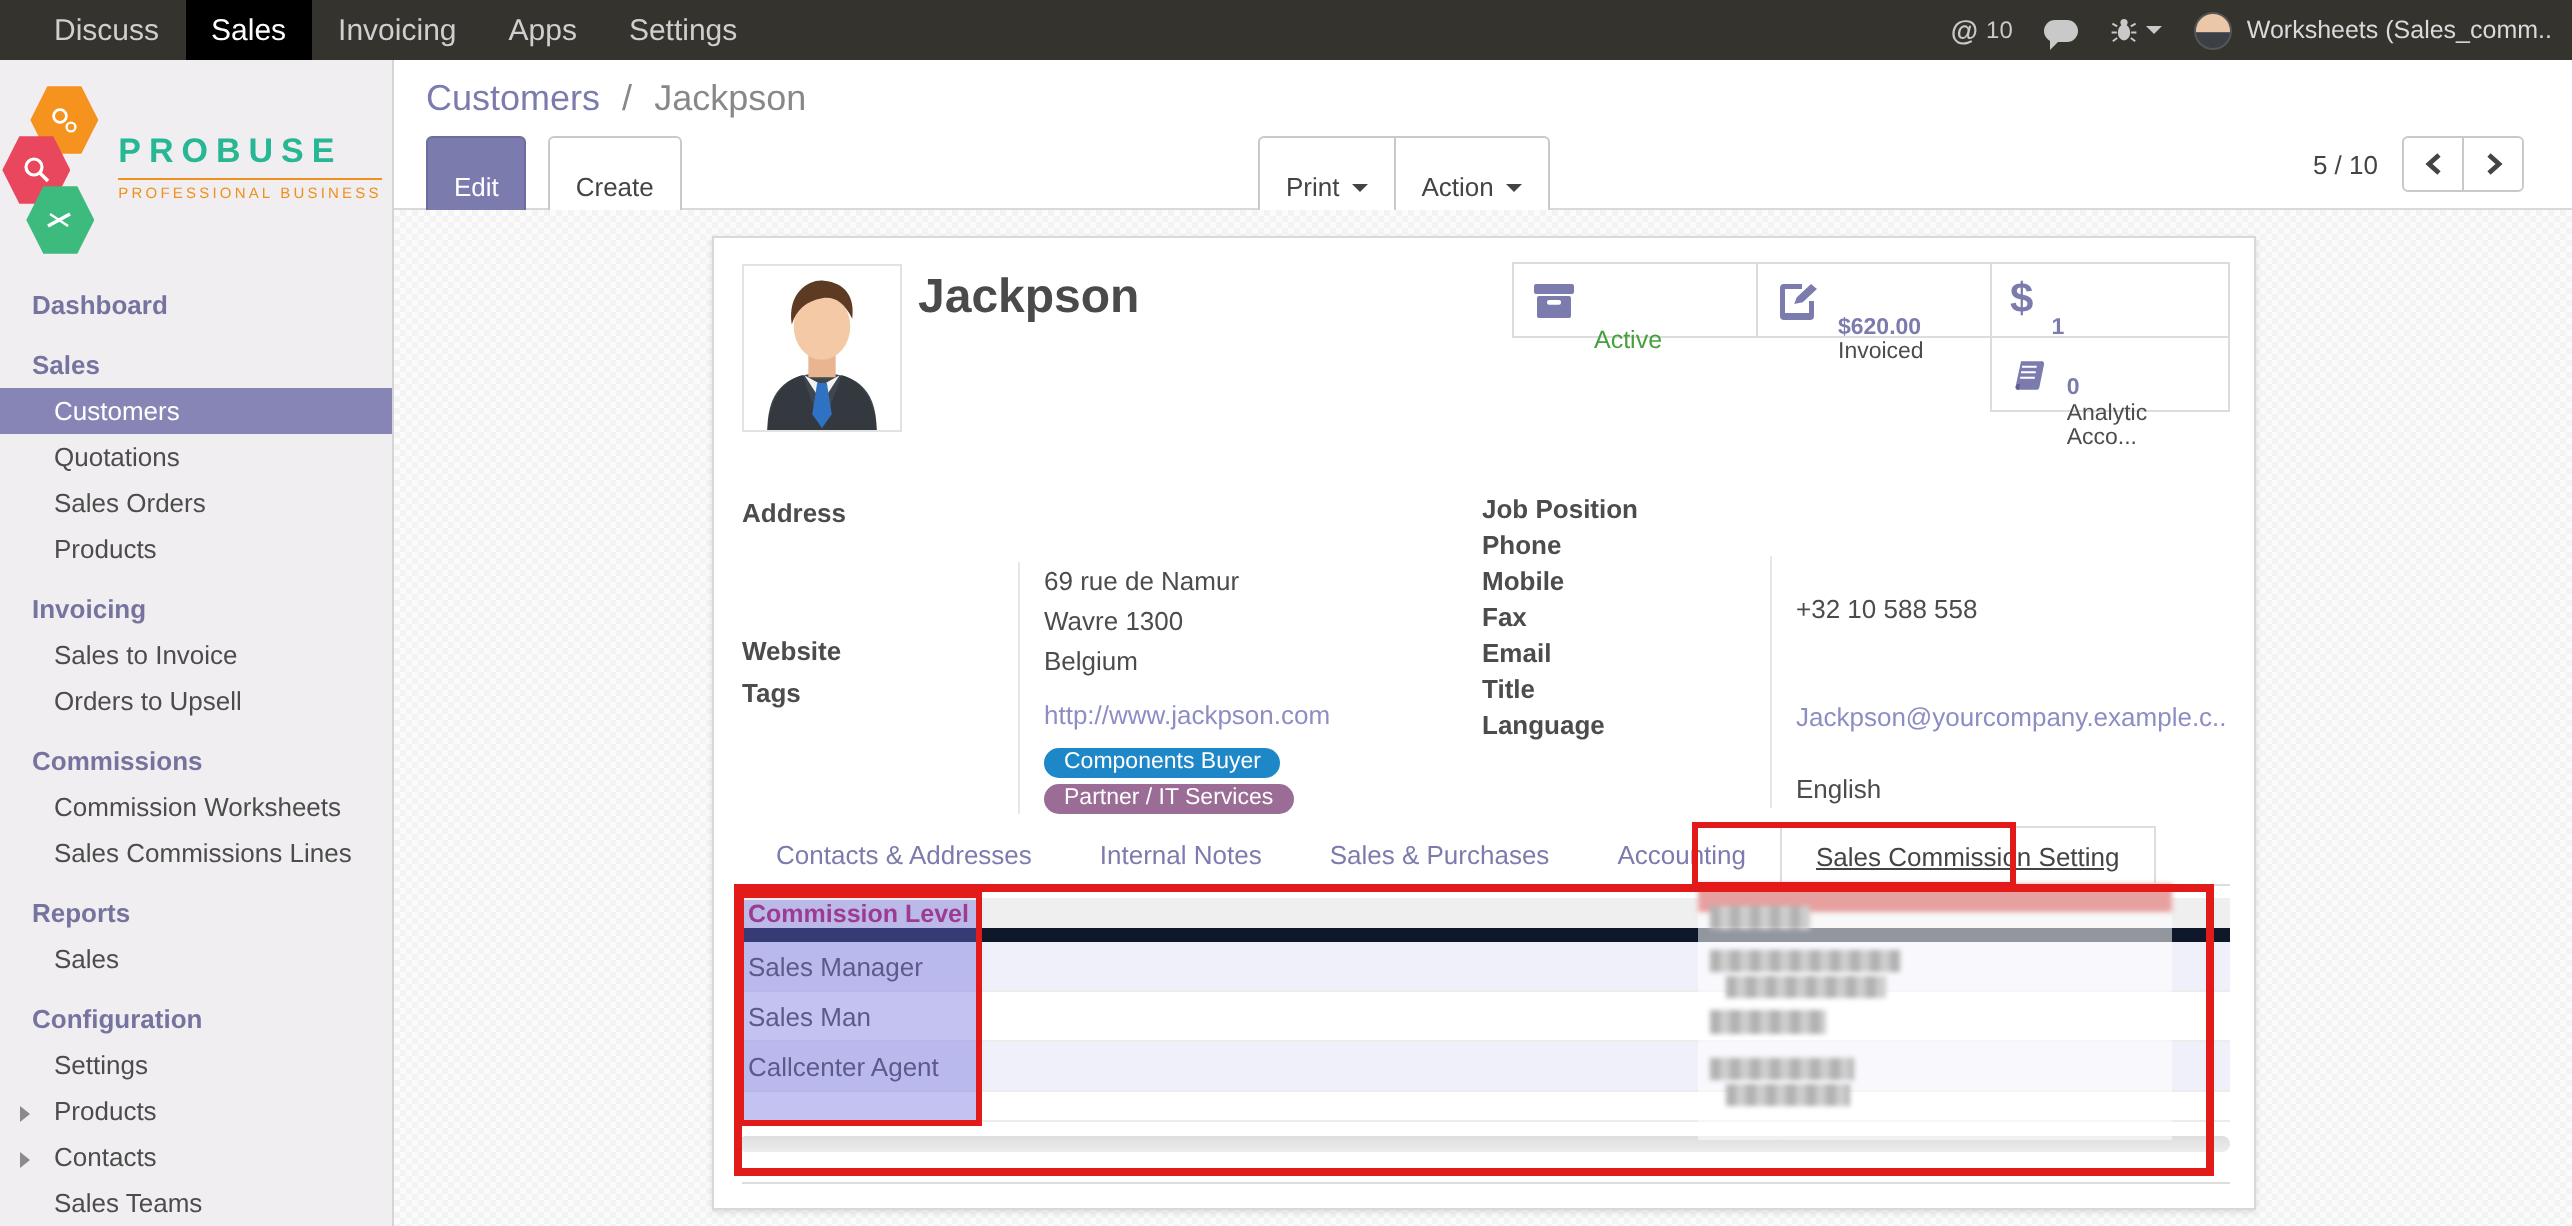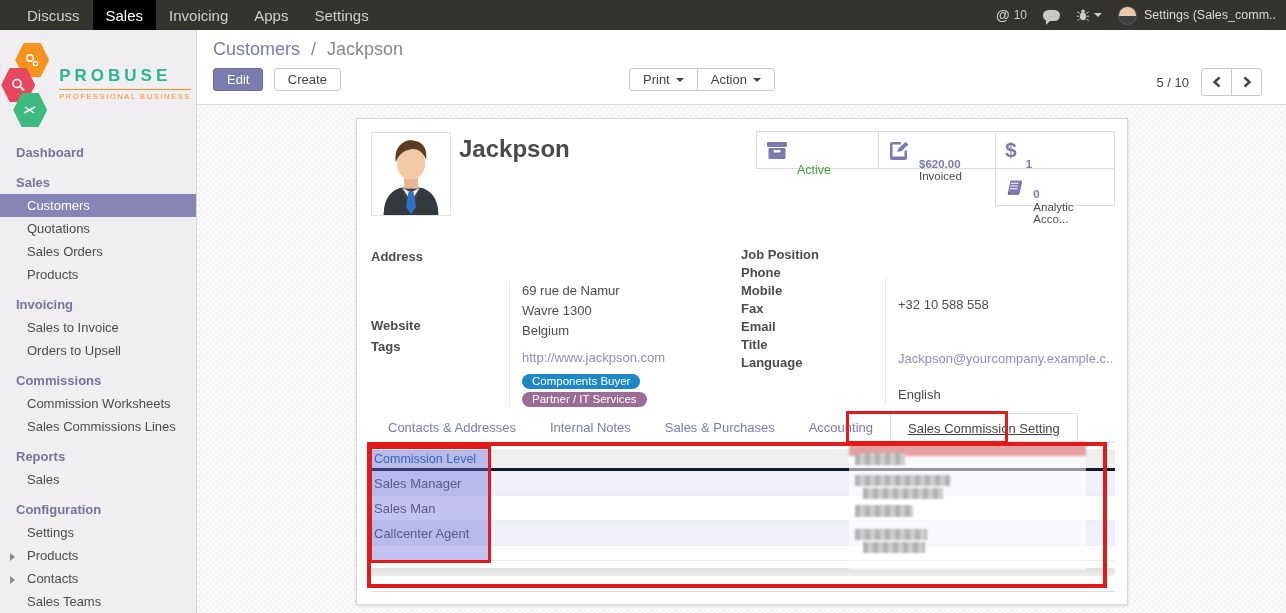--- a/index.html
+++ b/index.html
@@ -39,21 +39,21 @@
   .tri { position:absolute; left:10px; top:9px; width:0; height:0; border-left:5px solid #8a8a8a; border-top:4px solid transparent; border-bottom:4px solid transparent; }
 
   
   .content { position:absolute; left:197px; top:30px; width:1089px; height:583px; }
   .control-panel { position:relative; width:100%; height:75px; background:#fff; border-bottom:1px solid #d9d9d9; }
   .breadcrumb { position:absolute; left:16px; top:9px; font-size:18px; }
   .breadcrumb a { color:#7c7bad; text-decoration:none; cursor:pointer; }
   .breadcrumb .sep { color:#888; margin:0 6px; }
   .breadcrumb .current { color:#888; }
   .cp-row { position:absolute; left:16px; top:38px; right:8px; height:28px; }
-  .btn { font-family:"Liberation Sans",sans-serif; font-size:13px; padding:3px 13px; border:1px solid #c9c9c9; background:#fff; color:#444; border-radius:3px; cursor:pointer; }
+  .btn { font-family:"Liberation Sans",sans-serif; font-size:13px; padding:17px 13px; border:1px solid #c9c9c9; background:#fff; color:#444; border-radius:3px; cursor:pointer; }
   .btn.primary { background:#7c7bad; border-color:#6e6da1; color:#fff; margin-right:6px; }
   .dd-group { position:absolute; left:417px; top:0; display:flex; }
   .dd-group .btn { border-radius:0; margin-left:-1px; display:flex; align-items:center; gap:6px; }
   .dd-group .btn:first-child { border-radius:3px 0 0 3px; }
   .dd-group .btn:last-child { border-radius:0 3px 3px 0; }
   .dd-caret { display:inline-block; width:0; height:0; border-top:4px solid #444; border-left:4px solid transparent; border-right:4px solid transparent; }
   .pager { position:absolute; right:16px; top:0; display:flex; align-items:center; gap:12px; }
   .pager-val { font-size:13px; color:#444; }
   .pager-btns { display:flex; }
   .pager-btns button { width:31px; height:28px; background:#fff; border:1px solid #c9c9c9; cursor:pointer; display:flex; align-items:center; justify-content:center; }
@@ -101,21 +101,21 @@
   .tag-pill { color:#fff; font-size:11.5px; padding:1px 10px 2px; border-radius:9px; white-space:nowrap; }
 
   
   .tabs { position:absolute; left:14px; top:294px; width:744px; height:30px; display:flex; border-bottom:1px solid #ddd; }
   .tab { padding:0 17px; line-height:29px; font-size:13px; color:#7c7bad; text-decoration:none; cursor:pointer; }
   .tab.active { color:#444; background:#fff; border:1px solid #ddd; border-bottom:1px solid #fff;text-decoration:underline; }
 
   
   .ctable { position:absolute; left:12px; top:330px; width:746px; font-size:13px; color:#4c4c4c; }
   .trow { padding-left:5px; border-bottom:1px solid #ececec; display:flex; align-items:center; cursor:pointer; }
-  .thead { height:22px; background:#efefef; font-weight:normal; font-size:12.5px; color:#0369a1; border-bottom:3px solid #0f172a; cursor:default; }
+  .thead { height:22px; background:#efefef; font-weight:bold; font-size:12.5px; color:#be185d; border-bottom:7px solid #0f172a; cursor:default; }
   .r1,.r3 { background:#f0f0fa; height:25px; }
   .r2 { background:#fff; height:25px; }
   .r4 { background:#fff; height:15px; }
   .hscroll { margin-top:7px; height:8px; border-radius:4px; background:linear-gradient(180deg,#dedede,#ededed); }
   .table-bottom-line { position:absolute; left:14px; top:472px; width:744px; border-top:1px solid #ddd; }
 
   
   .blur-wash { position:absolute; left:492px; top:330px; width:237px; height:121px; background:rgba(255,255,255,0.55); z-index:5; }
   .pink-strip { position:absolute; left:492px; top:323px; width:237px; height:14px; background:#e7a0a0; filter:blur(1.2px); z-index:6; }
   .pxblock { position:absolute; background:#c6c6c6; background-image:repeating-linear-gradient(90deg, rgba(0,0,0,0.10) 0 5px, rgba(255,255,255,0.12) 5px 10px); filter:blur(1.3px); z-index:7; }
@@ -149,21 +149,21 @@
       <span class="bug-group">
         <svg width="14" height="14" viewBox="0 0 14 14">
           <ellipse cx="7" cy="8.2" rx="3.1" ry="4" fill="#c9c9c9"></ellipse>
           <circle cx="7" cy="3.3" r="1.8" fill="#c9c9c9"></circle>
           <path d="M3.6 5.2 L1.2 3.8 M3.4 8.2 H0.8 M3.6 11 L1.4 12.6 M10.4 5.2 L12.8 3.8 M10.6 8.2 H13.2 M10.4 11 L12.6 12.6" stroke="#c9c9c9" stroke-width="1" fill="none"></path>
         </svg>
         <span class="caret"></span>
       </span>
       <span class="user">
         <span class="avatar-sm"></span>
-        <span>Settings (Sales_comm..</span>
+        <span>Worksheets (Sales_comm..</span>
       </span>
     </div>
   </header>
 
   <aside class="sidebar">
     <div class="logo">
       <span class="hexcluster">
         <span class="hex hex-orange">
           <svg width="18" height="18" viewBox="0 0 18 18">
               <circle cx="7" cy="7" r="3.2" fill="none" stroke="#fff" stroke-width="1.4"></circle>

